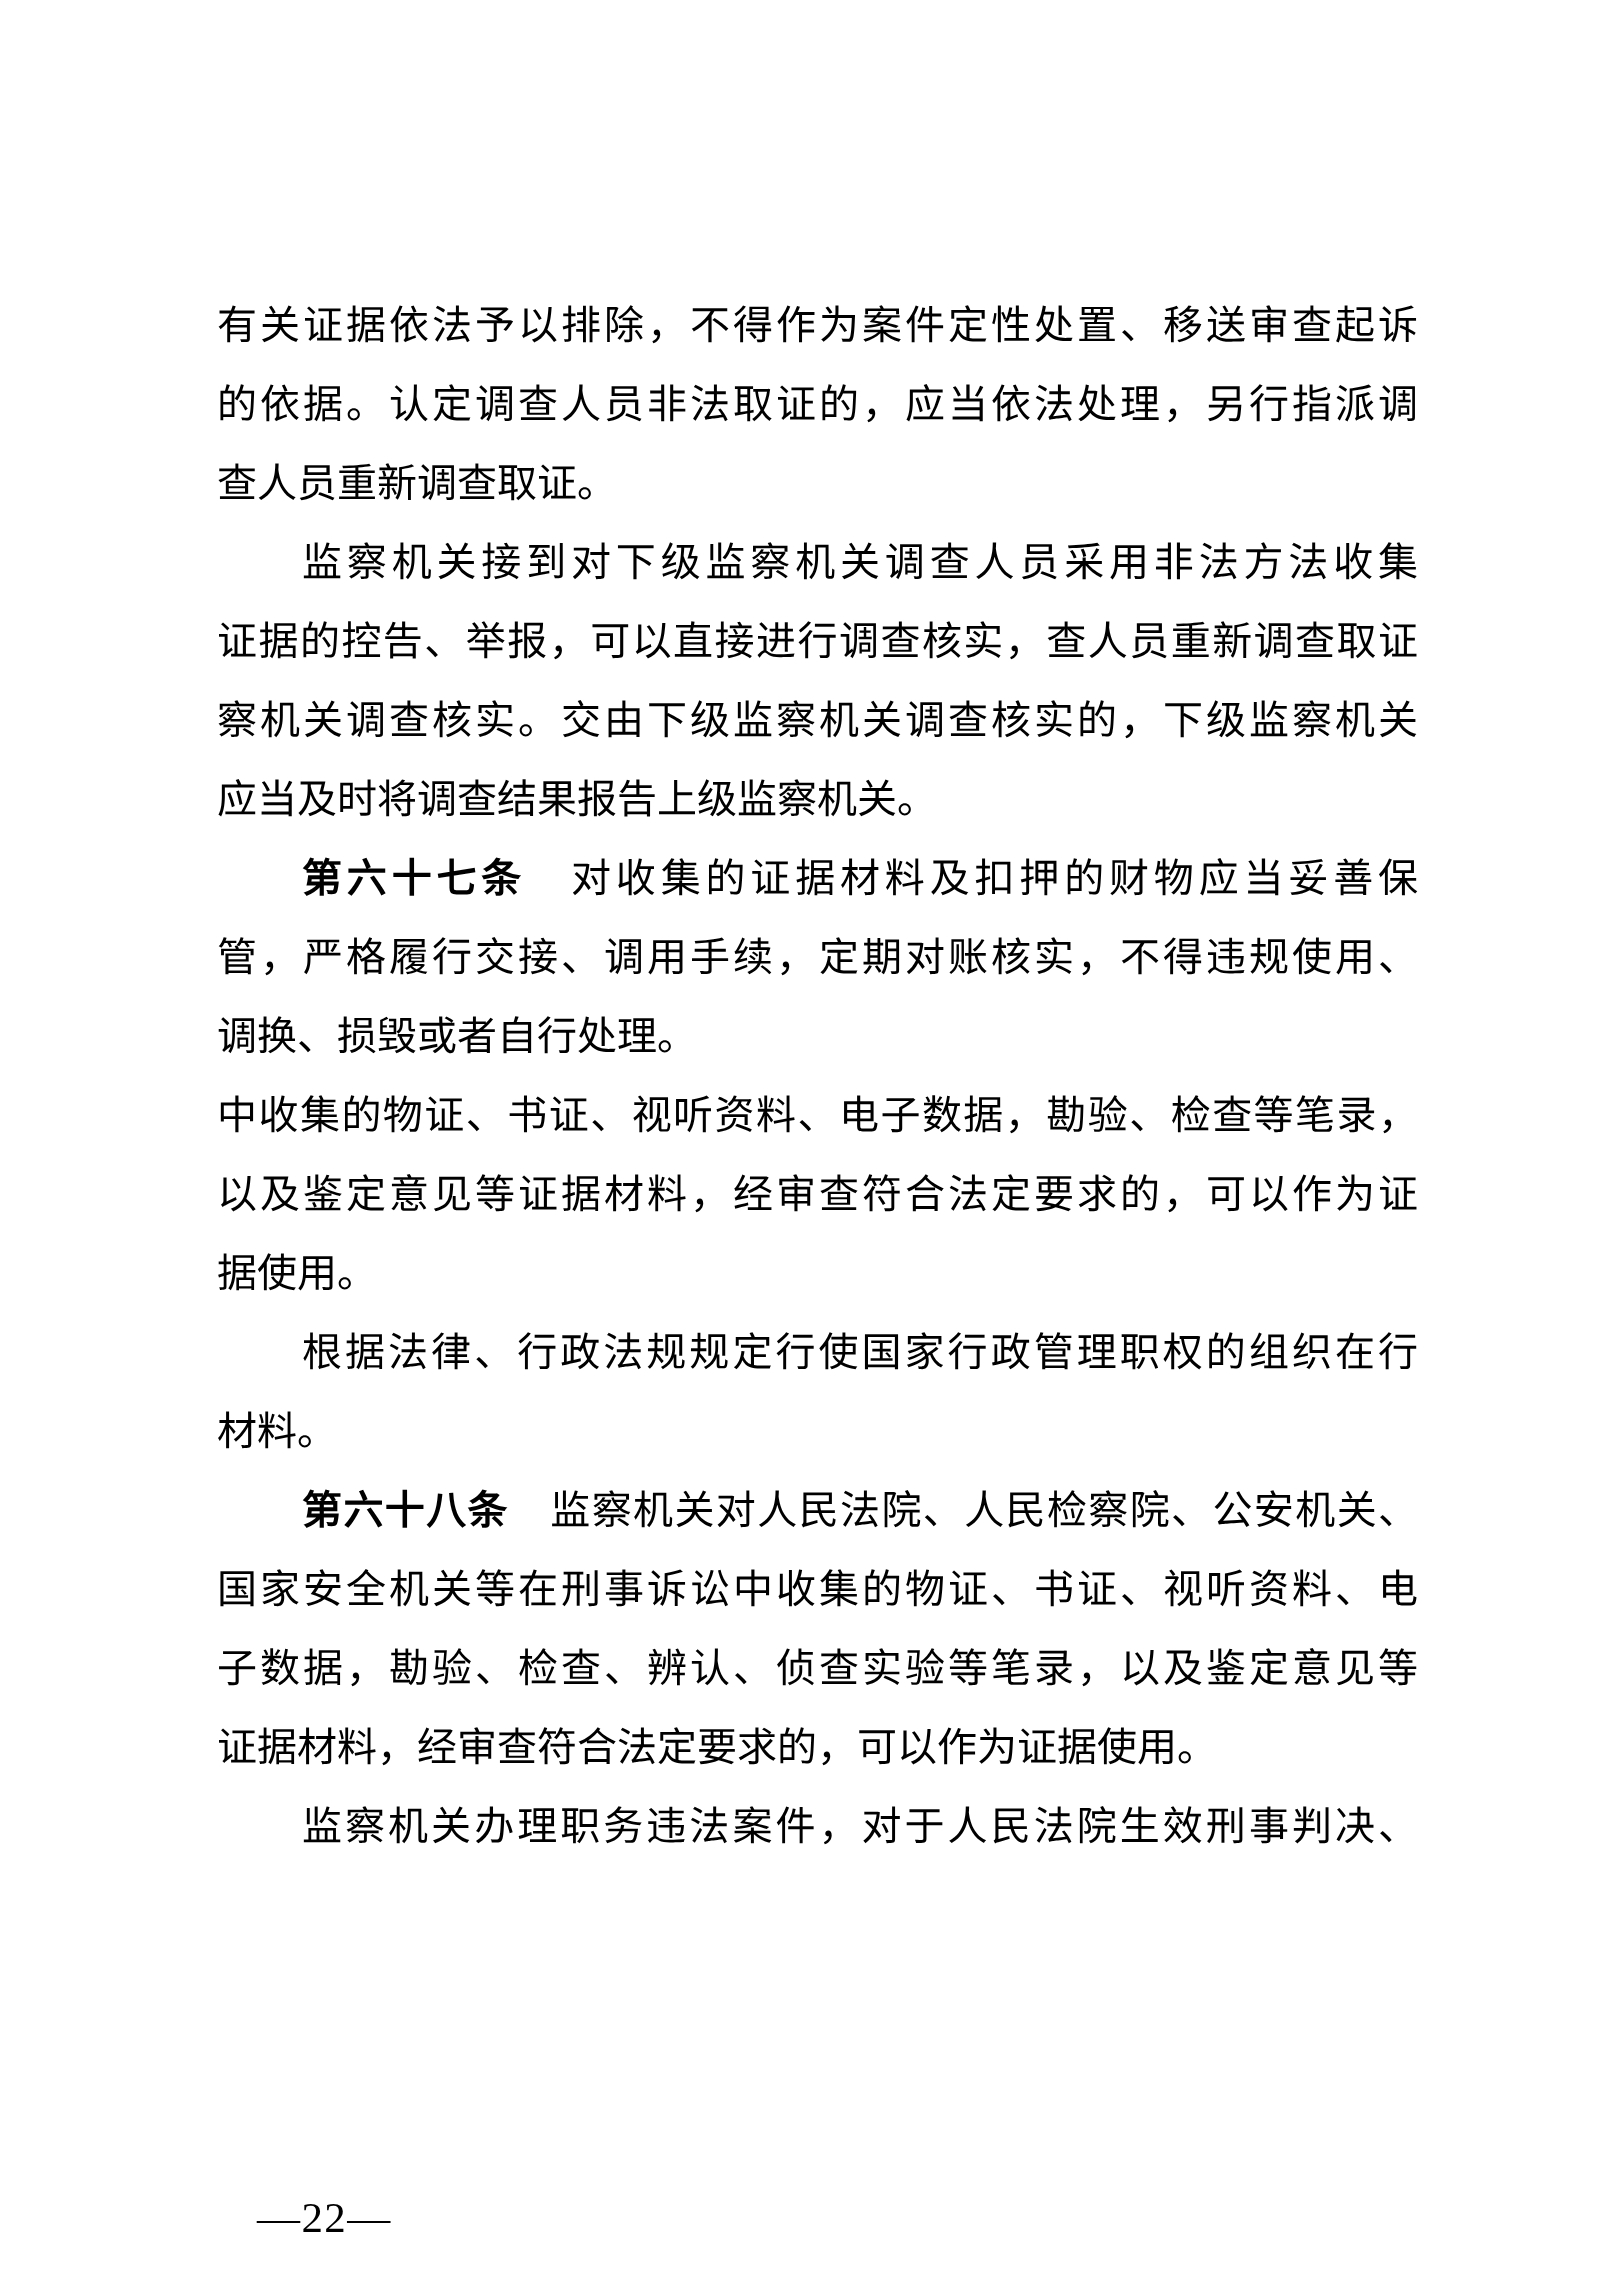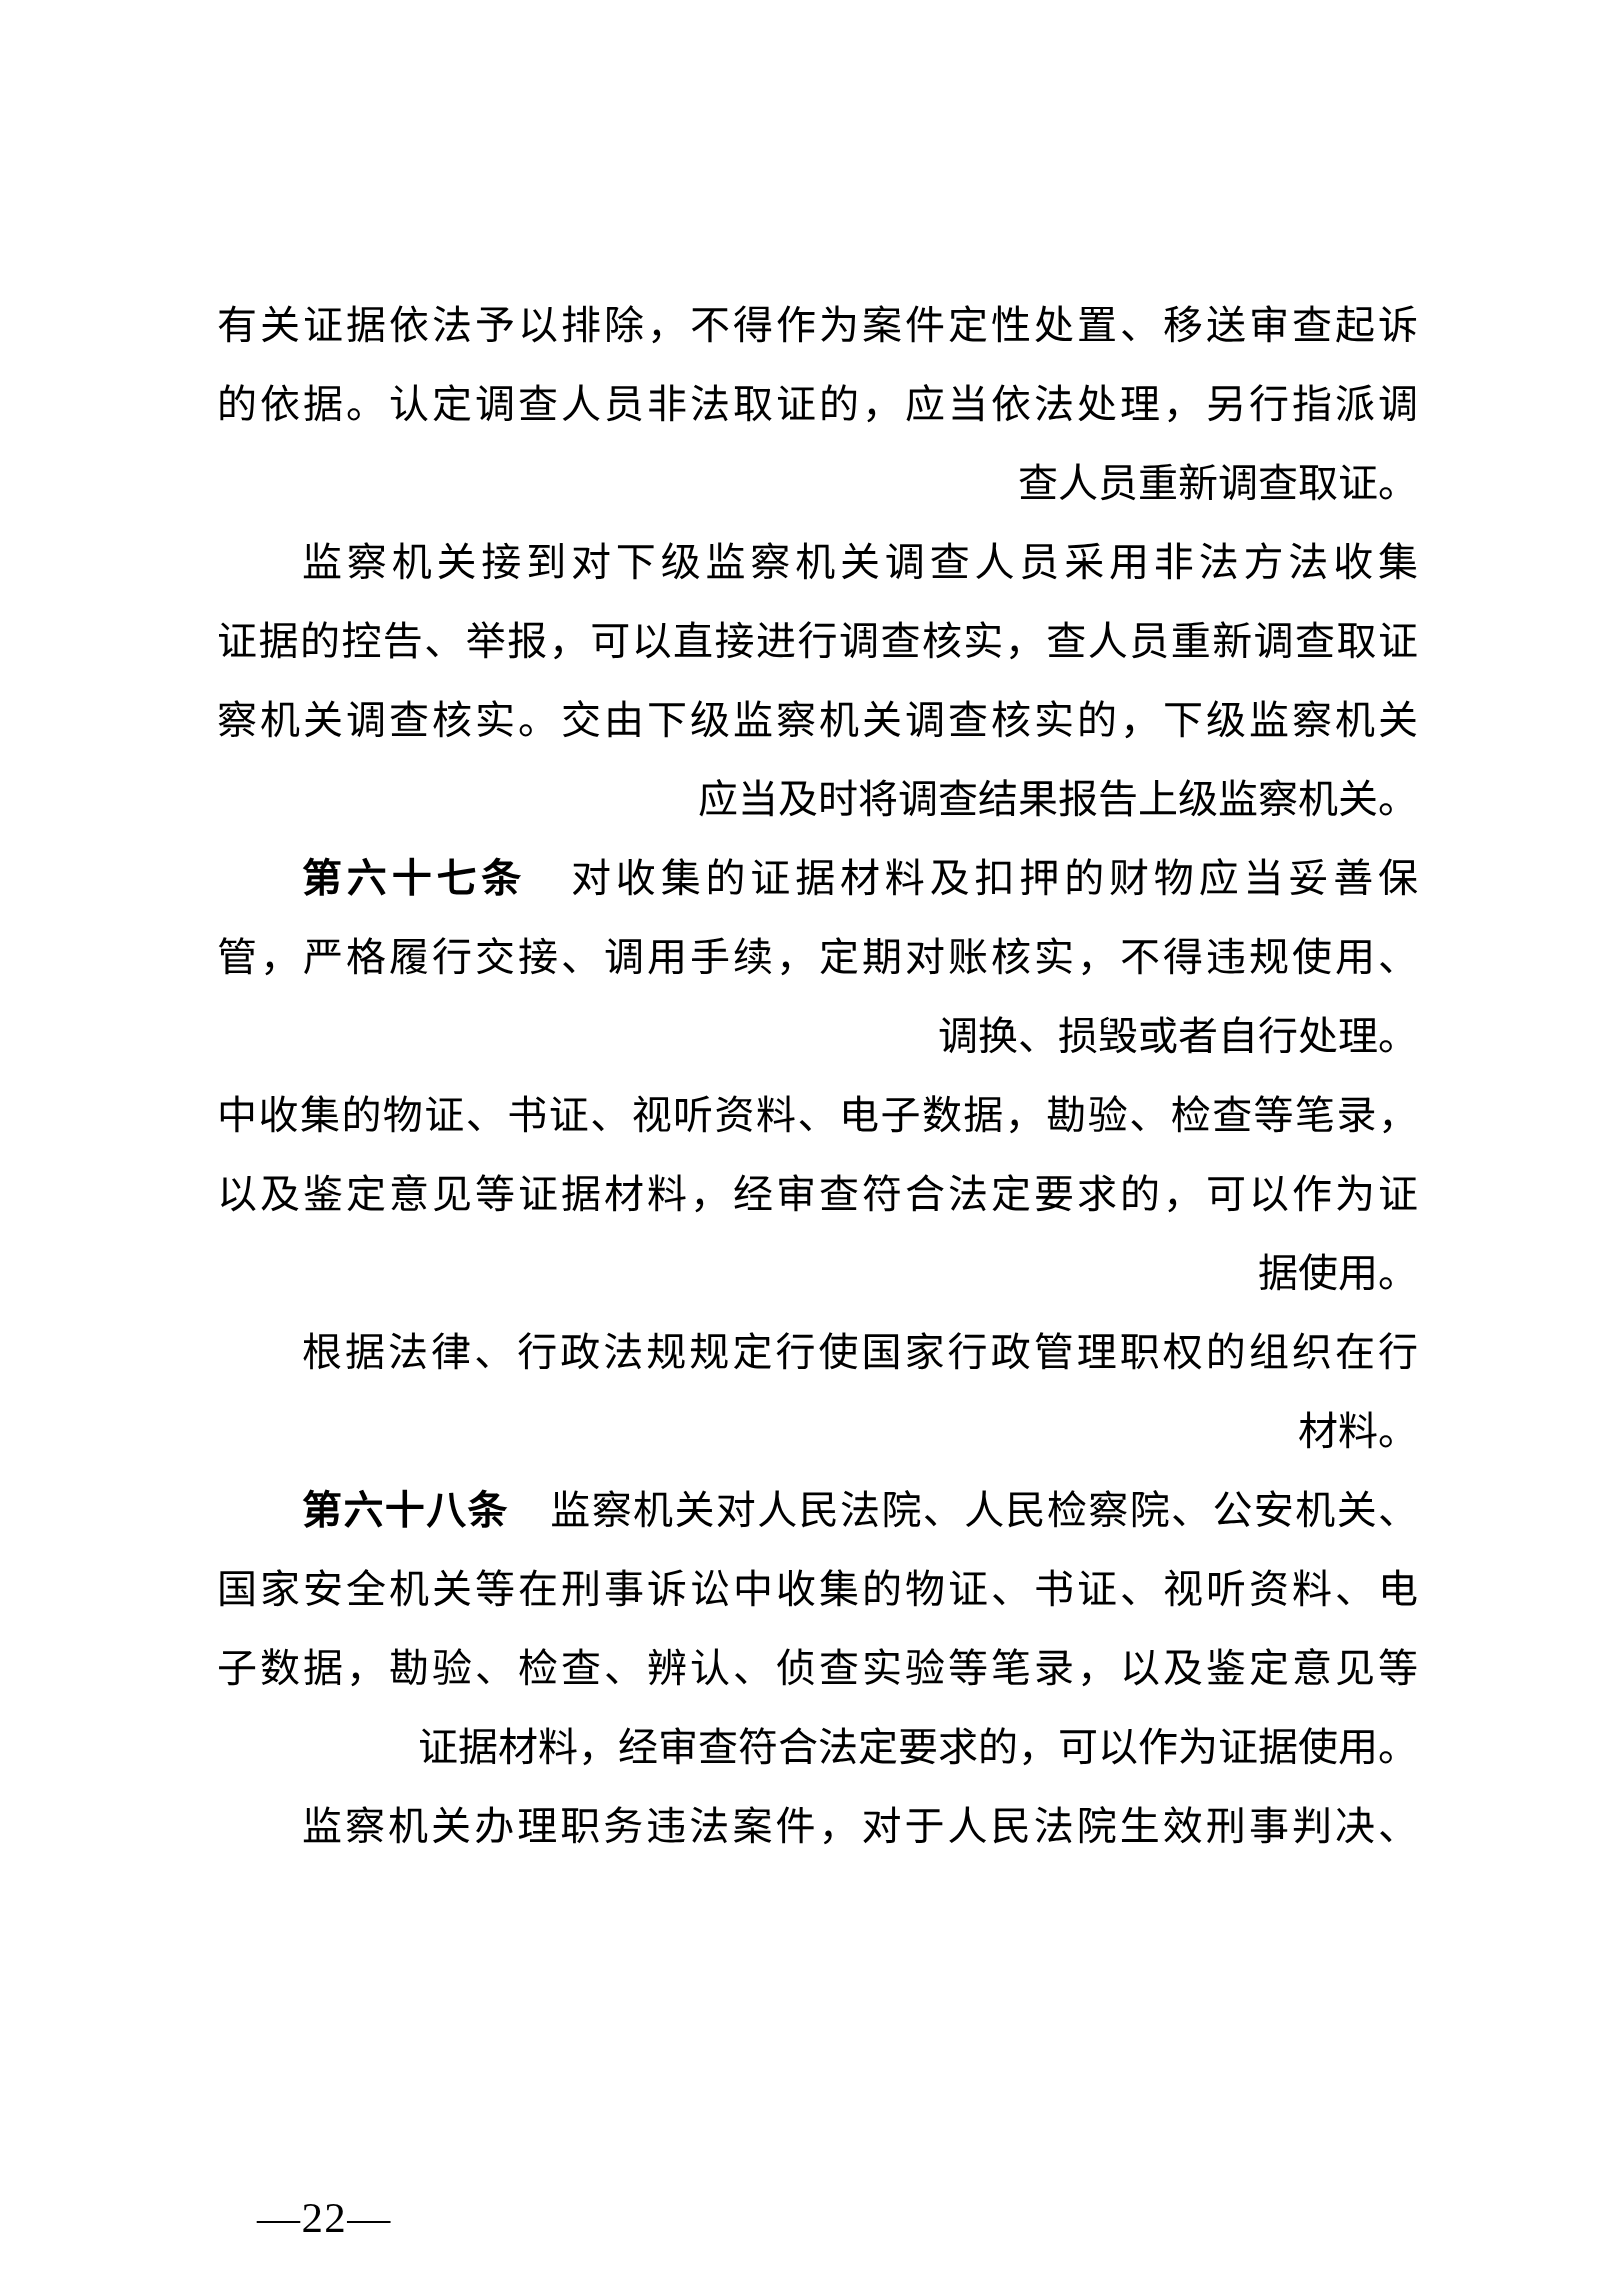--- a/index.html
+++ b/index.html
@@ -21,21 +21,20 @@
     top: 286px;
     width: 1201px;
   }
   .line {
     height: 79px;
     line-height: 79px;
     font-size: 40px;
     color: #000000;
     white-space: normal;
     letter-spacing: 0;
-    text-align: right;
   }
   .line.justify {
     text-align: justify;
     text-align-last: justify;
     text-justify: inter-character;
   }
   .line.indent {
     padding-left: 85px;
   }
   .art-num {

